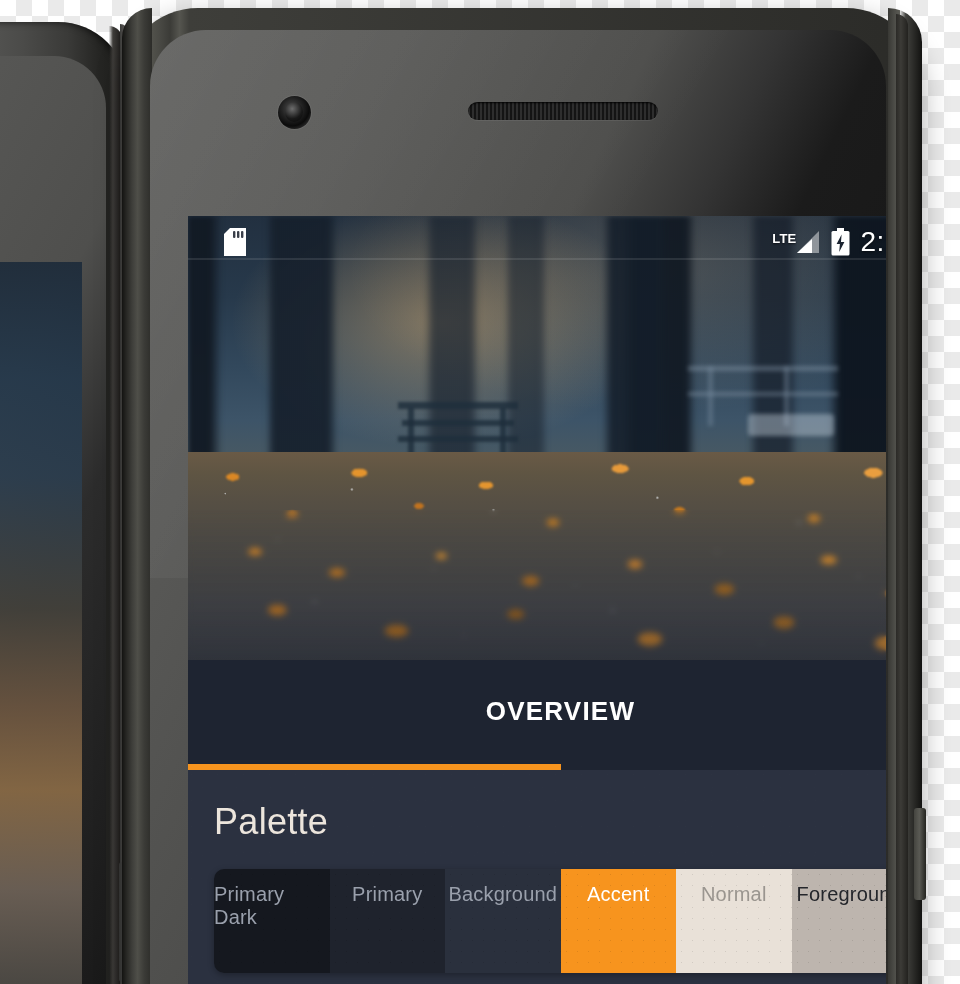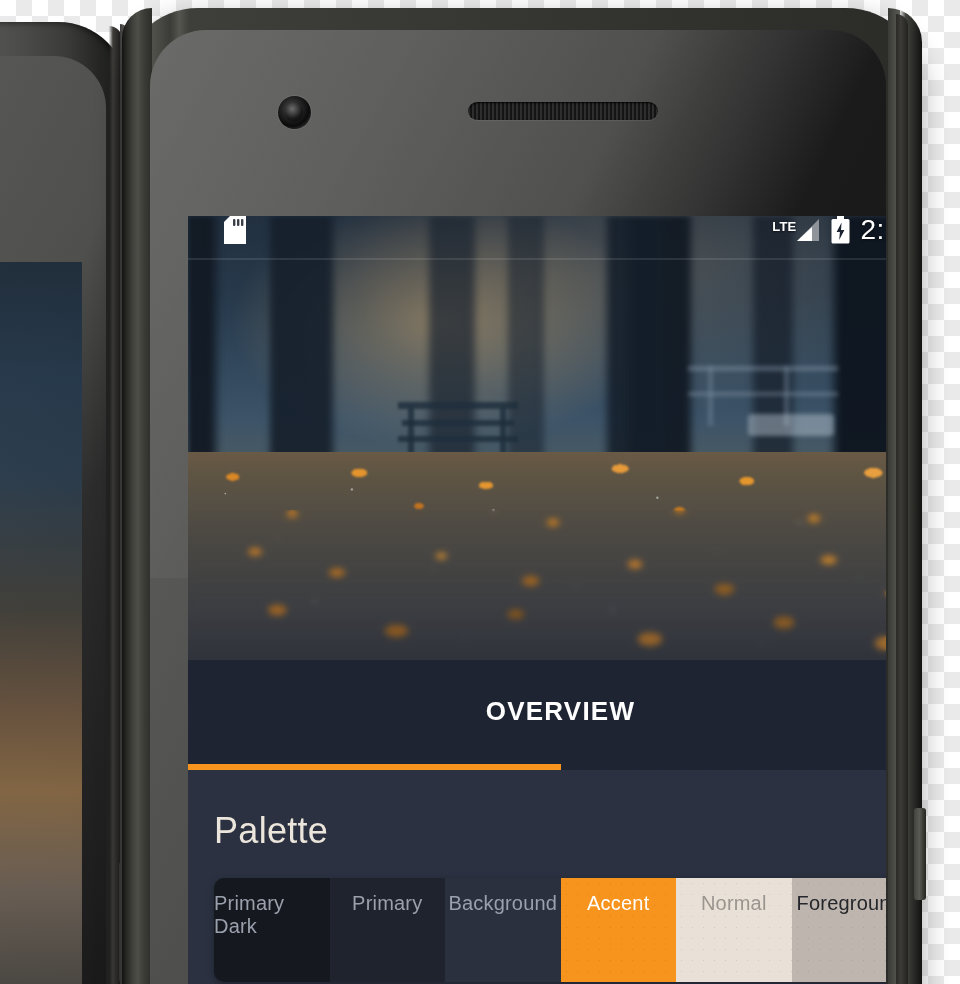--- a/index.html
+++ b/index.html
@@ -336,21 +336,21 @@
     position: absolute; left: 0; right: 0; top: 42px; height: 2px;
     background: rgba(255,255,255,.10);
   }
 
   
   #statusbar {
     position: absolute;
     left: 0; right: 0; top: 0;
     height: 52px;
     display: flex;
-    align-items: flex-start;
+    align-items: center;
     padding: 0 16px 0 28px;
     color: #fff;
     z-index: 5;
     margin-left: 8px;
   }
   #statusbar .sb-right {
     margin-left: auto;
     display: flex;
     align-items: center;
     gap: 11px;
@@ -415,21 +415,21 @@
       radial-gradient(circle .9px at 44% 52%, rgba(255,255,255,.03), transparent 60%),
       radial-gradient(circle .9px at 78% 30%, rgba(255,255,255,.03), transparent 60%);
     background-size: 26px 26px, 34px 34px, 30px 30px;
     padding: 0 26px;
   }
   #section-title {
     color: #ece5dc;
     font-size: 36px;
     font-weight: normal;
     letter-spacing: .3px;
-    padding: 40px 0 26px 0;
+    padding: 31px 0 26px 0;
   }
 
   
   #palette {
     display: flex;
     height: 104px;
     border-radius: 10px;
     overflow: hidden;
     box-shadow: 0 2px 6px rgba(0,0,0,.30);
   }

